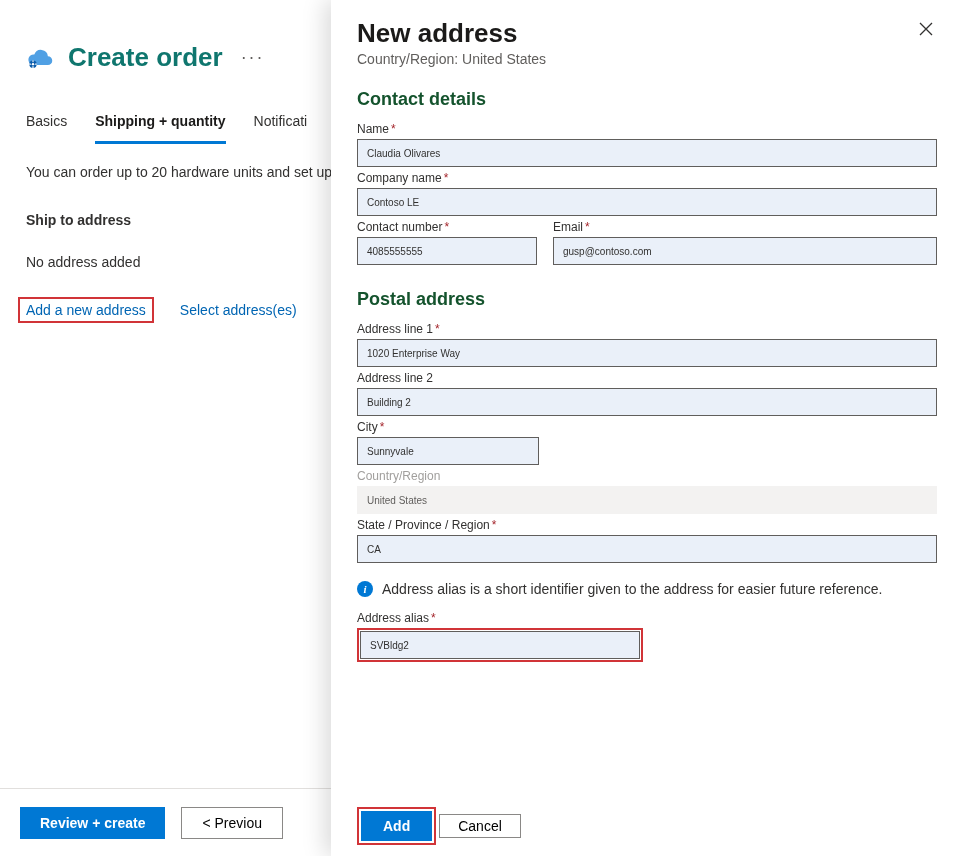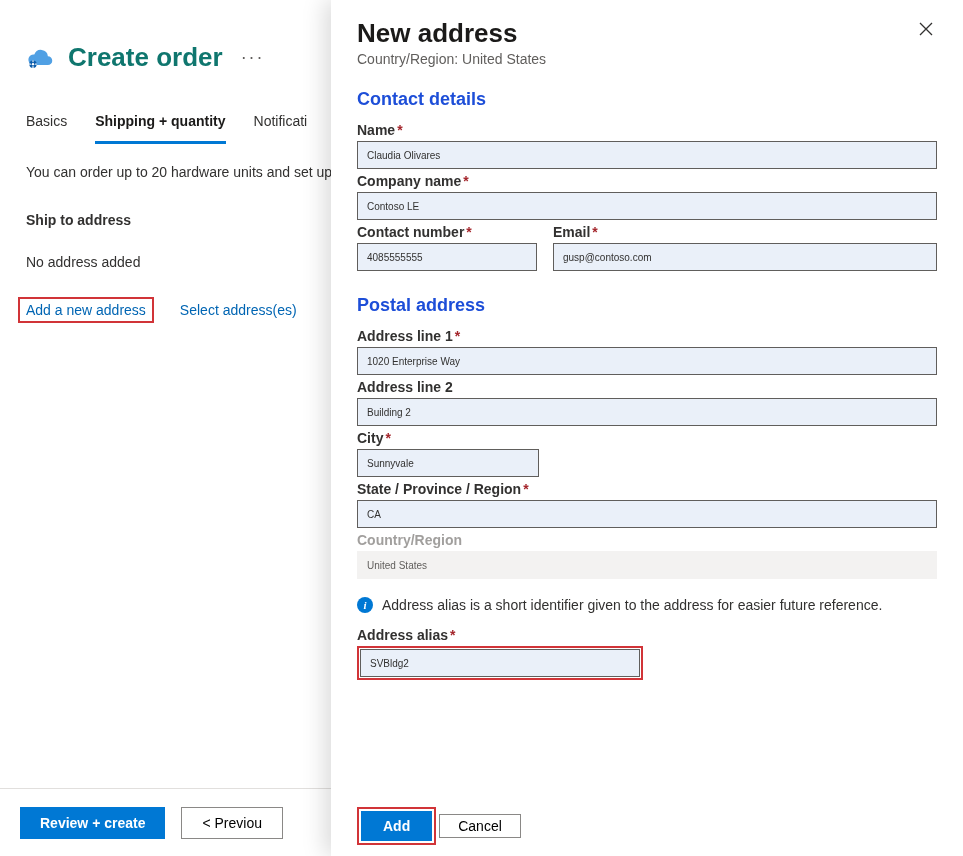--- a/index.html
+++ b/index.html
@@ -29,24 +29,24 @@
   .bottom-bar { position: absolute; left: 0; right: 0; bottom: 0; height: 68px; border-top: 1px solid #e1dfdd; display: flex; align-items: center; gap: 16px; padding: 0 20px; background: #fff; }
   .btn-primary { background: #0078d4; color: #ffffff; border: none; font-weight: 600; font-size: 14px; padding: 8px 20px; cursor: pointer; }
   .btn-secondary { background: #fff; border: 1px solid #8a8886; padding: 7px 20px; font-size: 14px; cursor: pointer; }
 
   
   .panel { position: absolute; top: 0; right: 0; width: 632px; height: 856px; background: #fff; box-shadow: -6px 0 22px rgba(0,0,0,.15); padding: 18px 26px 70px 26px; overflow: hidden; }
   .panel-head { display: flex; justify-content: space-between; align-items: flex-start; }
   .panel-title { font-size: 26px; font-weight: 600; color: #1b1a19; }
   .close-x { font-size: 16px; cursor: pointer; color: #323130; padding: 4px; }
   .subtitle { color: #605e5c; font-size: 14px; margin: 2px 0 14px 0; }
-  .section-h { font-size: 18px; font-weight: 600; margin: 8px 0 12px 0; color: #1d4ed8; }
+  .section-h { font-size: 18px; font-weight: 600; margin: 8px 0 12px 0; color: #14532d; }
 
   .field { margin-bottom: 4px; }
-  .label { font-size: 14px; color: #323130; margin-bottom: 3px; display: block; font-weight: bold; }
+  .label { font-size: 12px; color: #323130; margin-bottom: 3px; display: block; }
   .label.disabled { color: #a19f9d; }
   .req { color: #a4262c; margin-left: 2px; }
   .input { width: 100%; height: 28px; border: 1px solid #605e5c; padding: 0 9px; font-size: 10px; background: #eaf0f9; color: #323130; font-family: inherit; }
   .input.readonly { background: #f3f2f1; border: 1px solid #f3f2f1; color: #605e5c; }
 
   .two-col { display: flex; gap: 16px; }
   .two-col > .field { flex: 1; }
   .two-col.contact > .field:first-child { flex: 0 0 180px; }
   .two-col.cityzip > .field:last-child { flex: 0 0 182px; }
 
@@ -149,26 +149,26 @@
     <label class="label"><span>Address line 2</span></label>
     <input class="input" value="Building 2" style="">
   </div>
   <div class="two-col cityzip">
     <div class="field">
       <label class="label"><span>City</span><span class="req">*</span></label>
       <input class="input" value="Sunnyvale" style="">
     </div>
   </div>
   <div class="field">
+    <label class="label disabled"><span>Country/Region</span></label>
+    <input class="input readonly" readonly="" value="United States" style="">
+  </div>
+  <div class="field">
     <label class="label"><span>State / Province / Region</span><span class="req">*</span></label>
     <input class="input" value="CA" style="">
-  </div>
-  <div class="field">
-    <label class="label disabled"><span>Country/Region</span></label>
-    <input class="input readonly" readonly="" value="United States" style="">
   </div>
 
   <div class="info-row">
     <span class="info-icon">i</span>
     <span class="info-text">Address alias is a short identifier given to the address for easier future reference.</span>
   </div>
 
   <div class="field alias-wrap">
     <label class="label"><span>Address alias</span><span class="req">*</span></label>
     <div class="alias-input-wrap">

